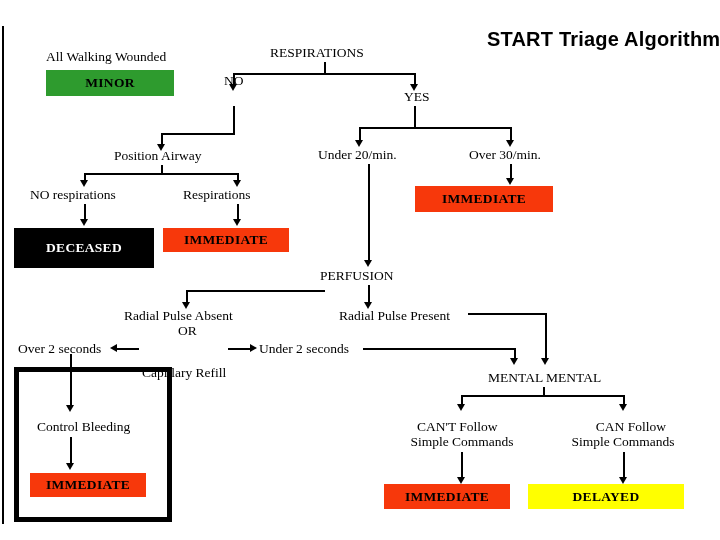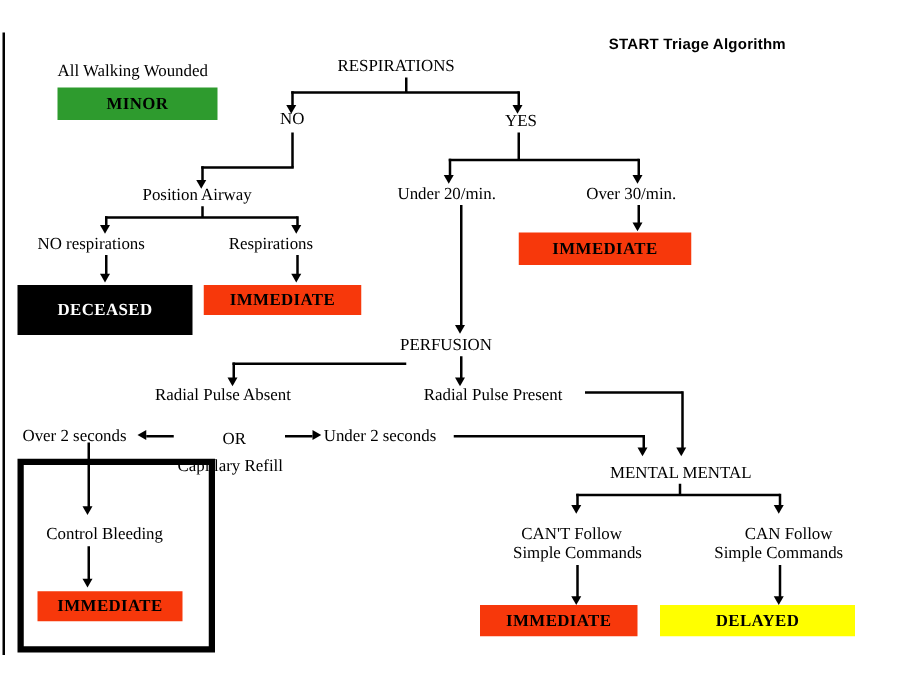--- a/index.html
+++ b/index.html
@@ -4,21 +4,21 @@
 <style>
   html,body{margin:0;padding:0;background:#ffffff;}
   body{width:720px;height:540px;position:relative;overflow:hidden;
        font-family:"Liberation Serif",serif;color:#000;}
 
   #canvas{position:absolute;left:0;top:0;width:720px;height:540px;}
 
   .frame-left{position:absolute;left:2px;top:26px;width:2px;height:498px;background:#000;}
 
   .title{position:absolute;font-family:"Liberation Sans",sans-serif;
-         font-weight:bold;font-size:12px;letter-spacing:.2px;white-space:nowrap;}
+         font-weight:bold;font-size:20px;letter-spacing:.2px;white-space:nowrap;}
 
   .lbl{position:absolute;font-family:"Liberation Serif",serif;font-size:13.5px;
        white-space:nowrap;line-height:14px;}
 
   .box{position:absolute;display:flex;align-items:center;justify-content:center;
        font-family:"Liberation Serif",serif;font-weight:bold;font-size:13.5px;
        letter-spacing:.3px;}
   .box.green{background:#2E9B2E;color:#000;}
   .box.black{background:#000000;color:#ffffff;}
   .box.red{background:#F7380B;color:#000;}
@@ -49,21 +49,21 @@
   <div class="box green" style="left:46px;top:70px;width:128px;height:26px;">MINOR</div>
 
   <div class="lbl" style="left:270px;top:46px;">RESPIRATIONS</div>
   <div class="vl" style="left:324px;top:62px;height:12px;"></div>
   <div class="hl" style="left:233px;top:73px;width:182px;"></div>
   <div class="vl" style="left:233px;top:73px;height:12px;"></div>
   <div class="arw-d" style="left:229px;top:84px;"></div>
   <div class="vl" style="left:414px;top:73px;height:12px;"></div>
   <div class="arw-d" style="left:410px;top:84px;"></div>
 
-  <div class="lbl" style="left:224px;top:88px;">NO</div>
+  <div class="lbl" style="left:224px;top:74px;">NO</div>
   <div class="lbl" style="left:404px;top:90px;">YES</div>
 
   <div class="vl" style="left:233px;top:106px;height:28px;"></div>
   <div class="hl" style="left:161px;top:133px;width:74px;"></div>
   <div class="vl" style="left:161px;top:133px;height:12px;"></div>
   <div class="arw-d" style="left:157px;top:144px;"></div>
 
   <div class="lbl" style="left:114px;top:149px;">Position Airway</div>
 
   <div class="vl" style="left:161px;top:165px;height:9px;"></div>
@@ -106,21 +106,21 @@
   <div class="hl" style="left:186px;top:290px;width:139px;"></div>
   <div class="vl" style="left:186px;top:290px;height:13px;"></div>
   <div class="arw-d" style="left:182px;top:302px;"></div>
 
   <div class="vl" style="left:368px;top:285px;height:18px;"></div>
   <div class="arw-d" style="left:364px;top:302px;"></div>
 
   <div class="lbl" style="left:124px;top:309px;">Radial Pulse Absent</div>
   <div class="lbl" style="left:339px;top:309px;">Radial Pulse Present</div>
 
-  <div class="lbl" style="left:178px;top:324px;margin-top:20px;">OR</div>
+  <div class="lbl" style="left:178px;top:324px;">OR</div>
 
   <div class="lbl" style="left:142px;top:342px;margin-top:24px;">Capillary Refill</div>
   <div class="lbl" style="left:18px;top:342px;">Over 2 seconds</div>
   <div class="lbl" style="left:259px;top:342px;">Under 2 seconds</div>
 
   <div class="hl" style="left:117px;top:348px;width:22px;"></div>
   <div class="arw-l" style="left:110px;top:344px;"></div>
   <div class="hl" style="left:228px;top:348px;width:22px;"></div>
   <div class="arw-r" style="left:250px;top:344px;"></div>
 

